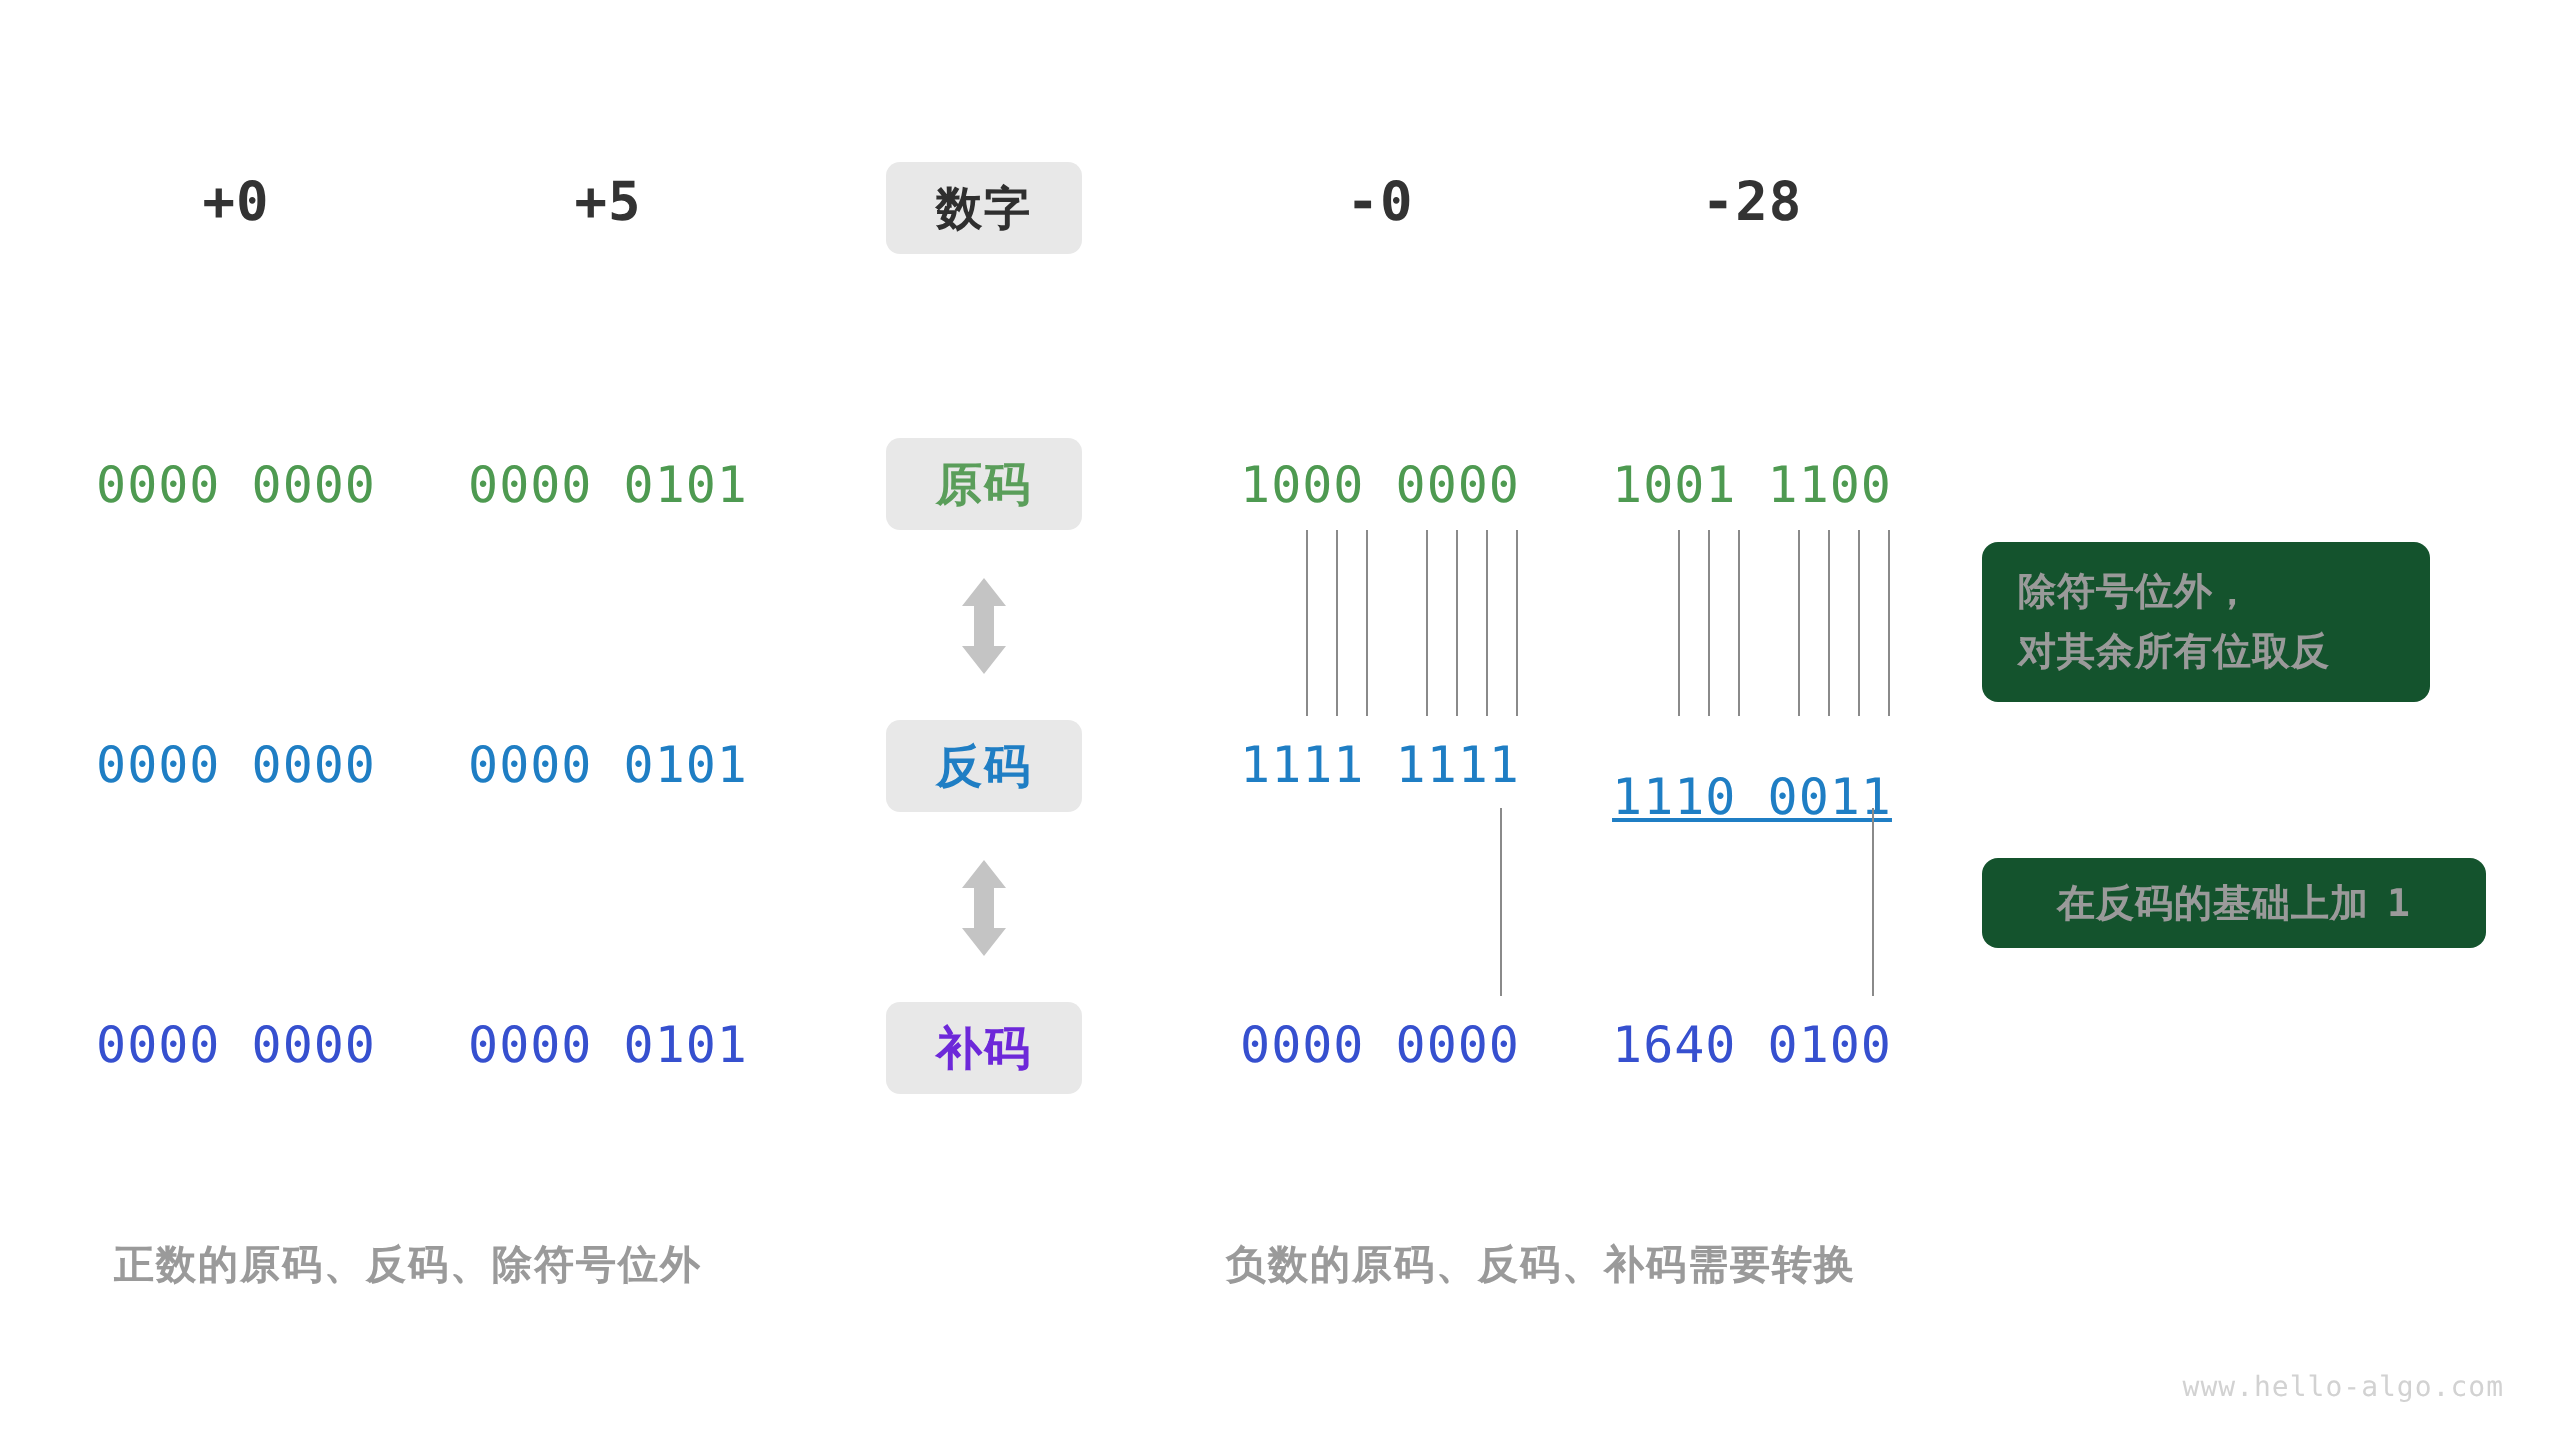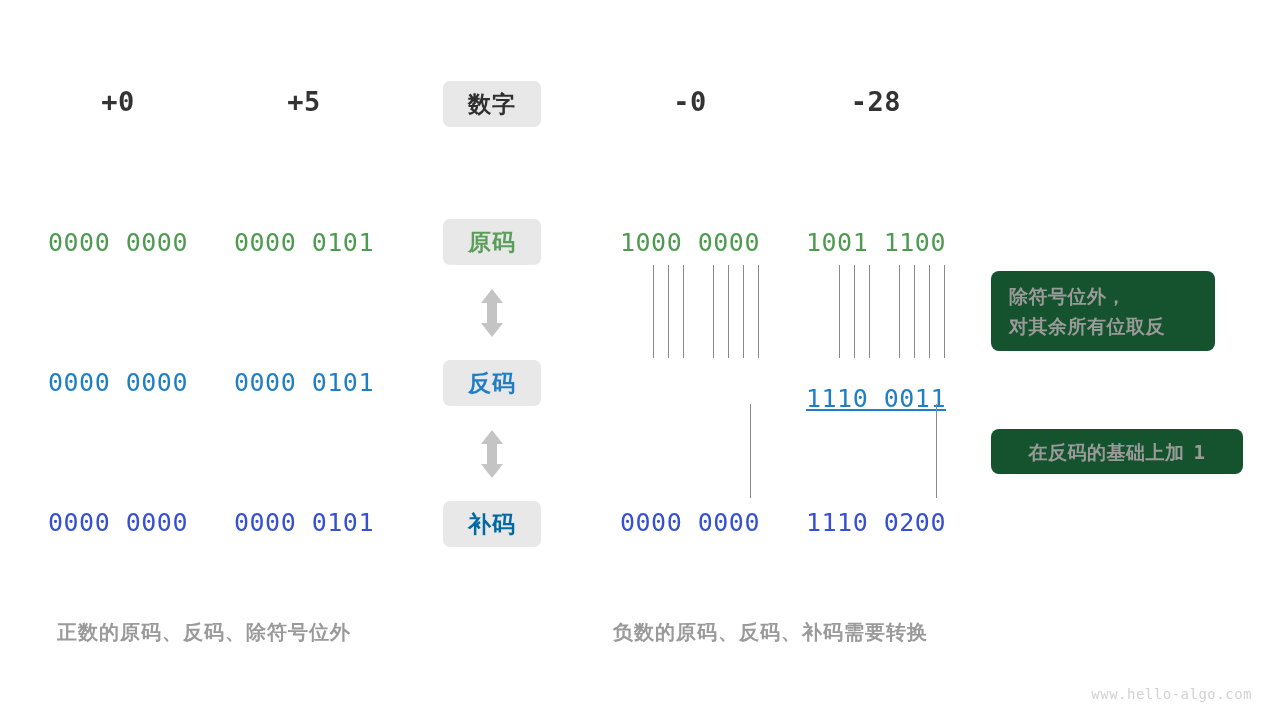--- a/index.html
+++ b/index.html
@@ -46,21 +46,21 @@
     justify-content: center;
     font-family: "DejaVu Sans", sans-serif;
     font-weight: bold;
     font-size: 23px;
     letter-spacing: 1px;
     box-sizing: border-box;
   }
   .chip-number { color: #2f2f2f; }
   .chip-yuan   { color: #5a9e5a; }
   .chip-fan    { color: #1f7ec4; }
-  .chip-bu     { color: #0369a1; }
+  .chip-bu     { color: #6d28d9; }
 
   
   .bits {
     position: absolute;
     font-family: "DejaVu Sans Mono", monospace;
     font-size: 25px;
     font-weight: normal;
     letter-spacing: 0.5px;
     white-space: pre;
     text-align: center;
@@ -187,20 +187,21 @@
   <div class="vline" style="left:929px;  top:265px; height:93px;"></div>
   <div class="vline" style="left:944px;  top:265px; height:93px;"></div>
 
   <div class="note note-two">
     <div>除符号位外，</div>
     <div>对其余所有位取反</div>
   </div>
 
   <div class="bits c-blue" style="left:118px; top:368px;">0000 0000</div>
   <div class="bits c-blue" style="left:304px; top:368px;">0000 0101</div>
+  <div class="bits c-blue" style="left:690px; top:368px;">1111 1111</div>
   <div class="bits c-blue" style="left:876px; top:384px;text-decoration:underline;">1110 0011</div>
 
   <div class="chip chip-fan" style="top:360px;">反码</div>
 
   <div class="dbl-arrow" style="top:430px;">
     <svg width="28" height="48" viewBox="0 0 28 48" xmlns="http://www.w3.org/2000/svg">
       <polygon points="14,0 25,14 19,14 19,34 25,34 14,48 3,34 9,34 9,14 3,14" fill="#c4c4c4"></polygon>
     </svg>
   </div>
 
@@ -208,21 +209,21 @@
   <div class="vline" style="left:936px; top:404px; height:94px;"></div>
 
   <div class="note note-one">
     <span>在反码的基础上加</span>
     <span class="mono-one">1</span>
   </div>
 
   <div class="bits c-indigo" style="left:118px; top:508px;">0000 0000</div>
   <div class="bits c-indigo" style="left:304px; top:508px;">0000 0101</div>
   <div class="bits c-indigo" style="left:690px; top:508px;">0000 0000</div>
-  <div class="bits c-indigo" style="left:876px; top:508px;">1110 0200</div>
+  <div class="bits c-indigo" style="left:876px; top:508px;">1640 0100</div>
 
   <div class="chip chip-bu" style="top:501px;">补码</div>
 
   <div class="caption" style="left:57px; top:619px;">正数的原码、反码、除符号位外</div>
   <div class="caption" style="left:613px; top:619px;">负数的原码、反码、补码需要转换</div>
 
   <div class="watermark">www.hello-algo.com</div>
 
 </div>
 

